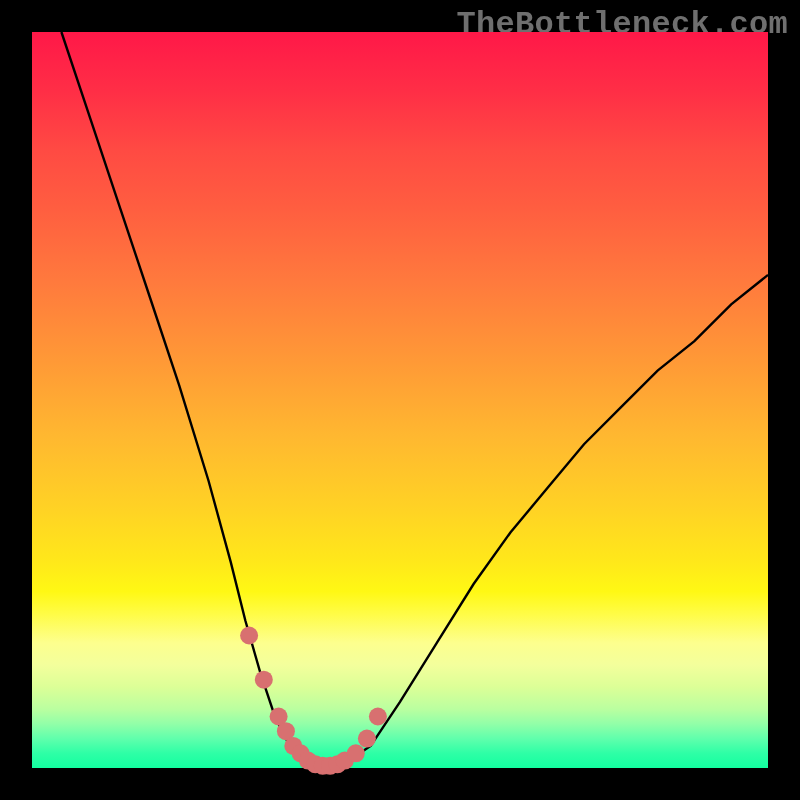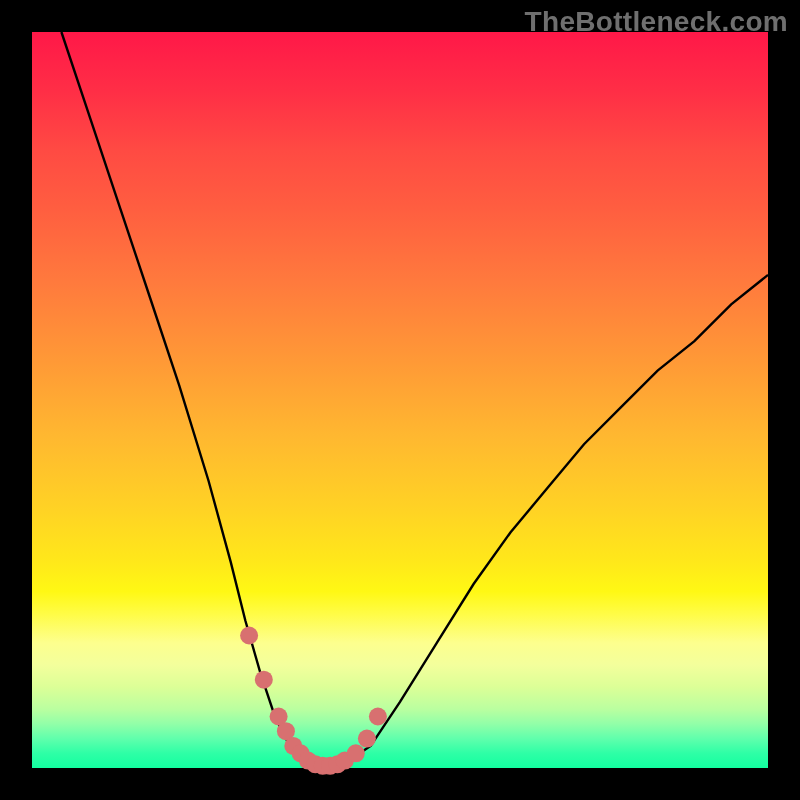--- a/index.html
+++ b/index.html
@@ -35,22 +35,22 @@
       #92ffa8 94%,
       #60ffac 96%,
       #2effa6 98%,
       #13ffa0 100%
     );
   }
   .watermark {
     position: absolute;
     top: 6px;
     right: 12px;
-    font-family: Liberation Sans, sans-serif;
-    font-size: 28px;
+    font-family: Liberation Mono, monospace;
+    font-size: 32px;
     font-weight: 600;
     color: #6f6f6f;
     letter-spacing: 0.3px;
   }
   svg.curve {
     position: absolute;
     left: 0;
     top: 0;
     width: 736px;
     height: 736px;

